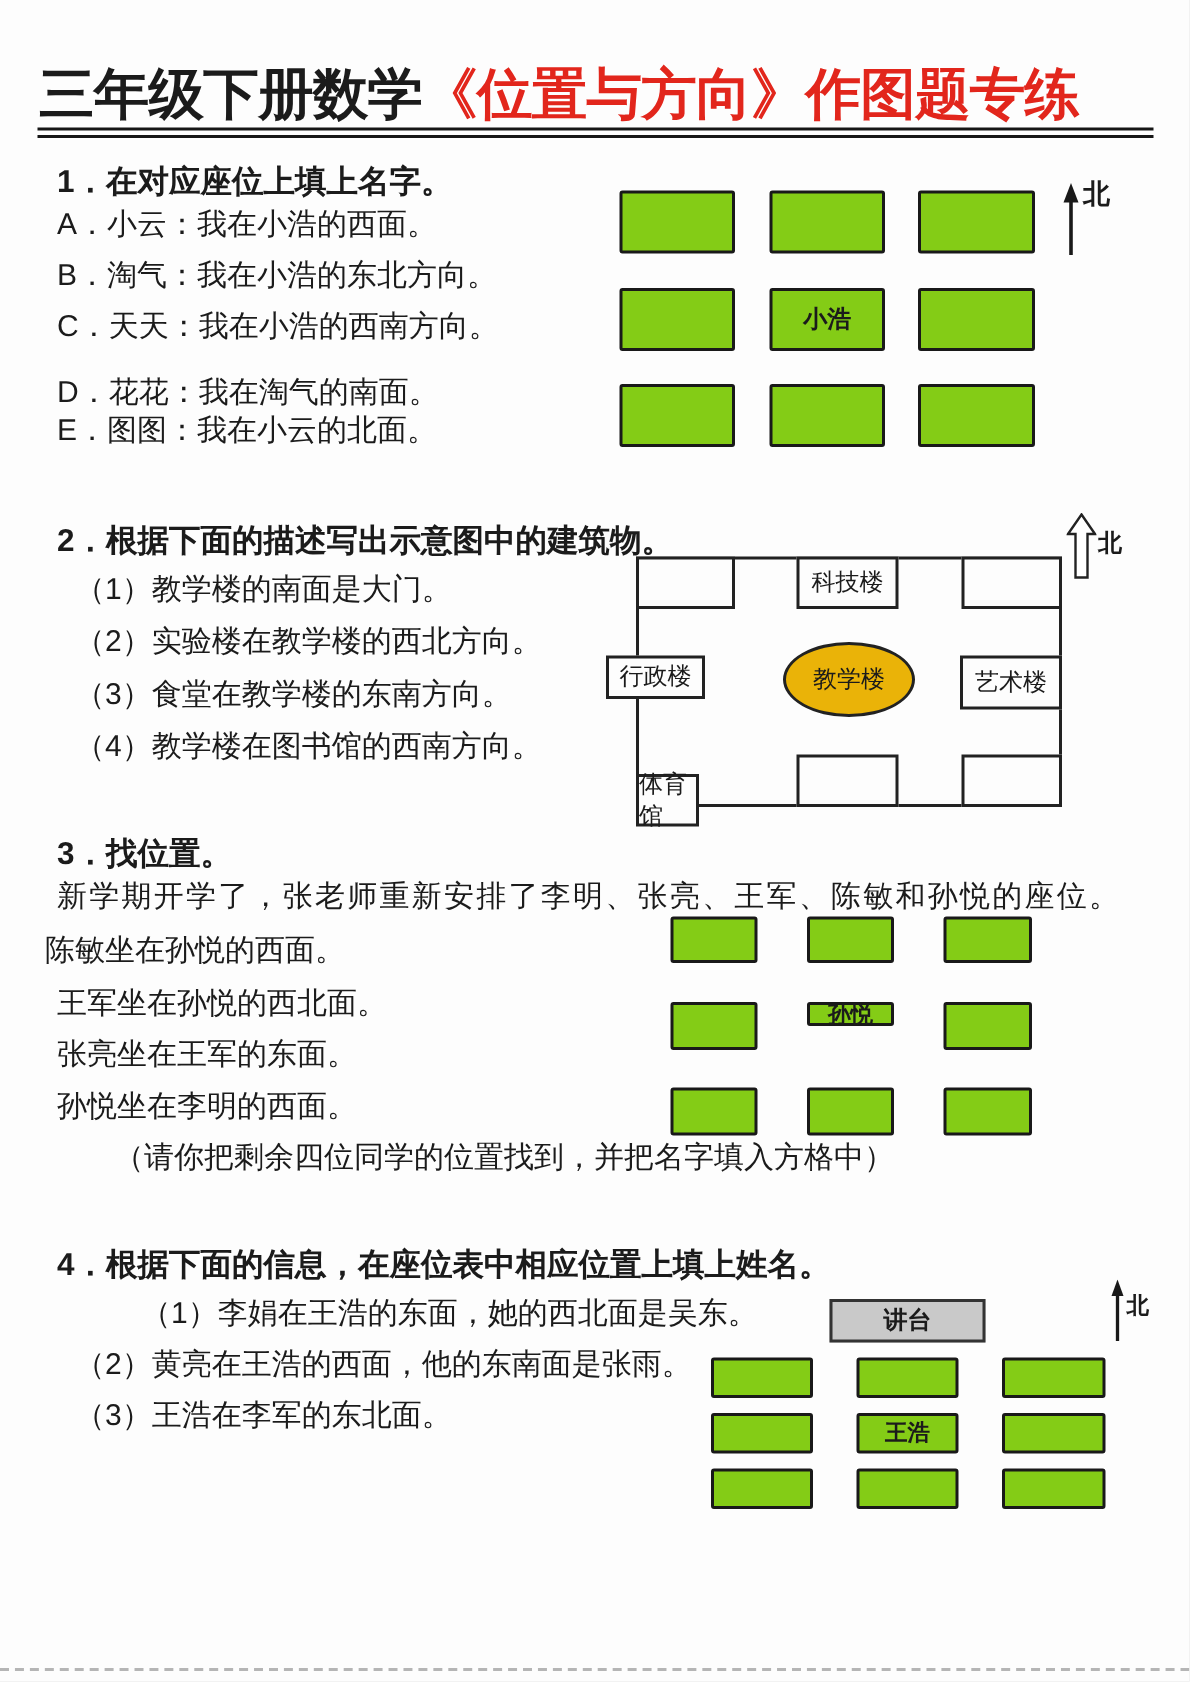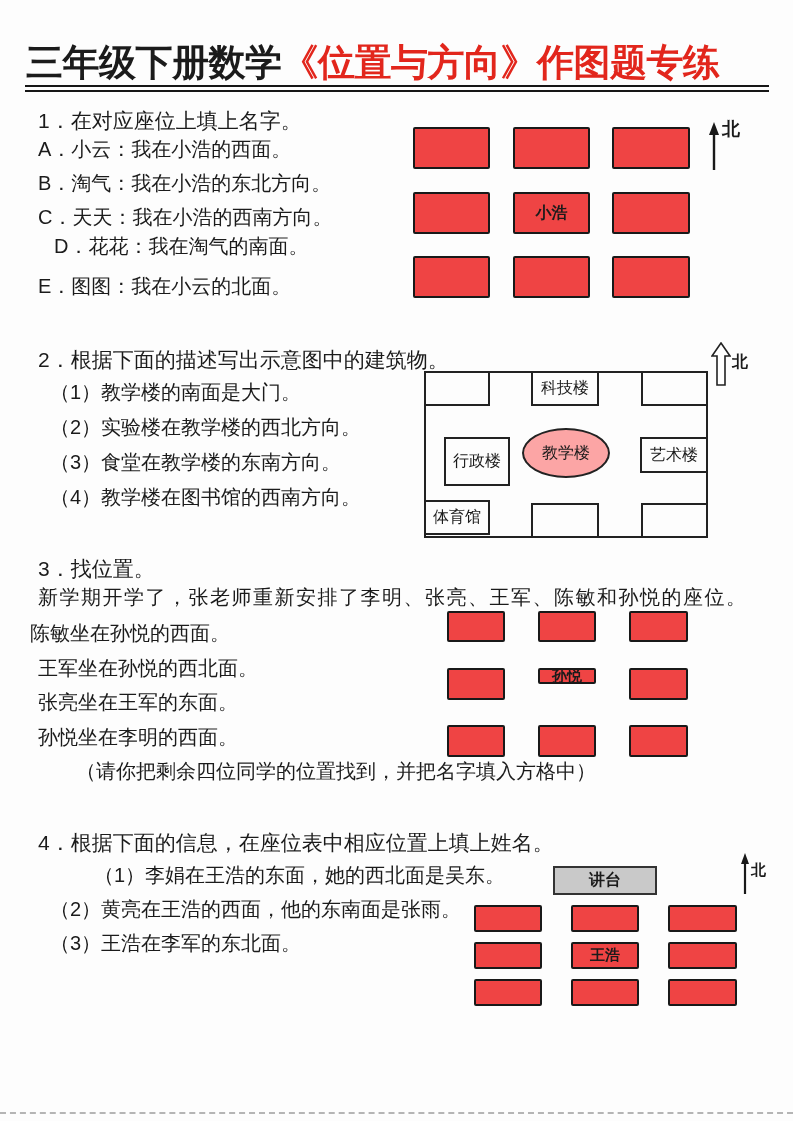--- a/index.html
+++ b/index.html
@@ -14,33 +14,33 @@
     font-family:"Liberation Sans","DejaVu Sans",sans-serif;
   }
   .abs{position:absolute;}
   .nowrap{white-space:nowrap;}
   
   .title{left:26px;top:42px;font-size:37px;font-weight:700;letter-spacing:-0.5px;line-height:1.15;}
   .title .red{color:var(--accent-red);}
   .title-underline{left:25px;top:85px;width:744px;height:3px;
     border-top:2.5px solid #161616;border-bottom:2.5px solid #161616;}
   
-  .h{font-size:21px;font-weight:400;}
+  .h{font-size:21px;font-weight:700;}
   .t{font-size:20px;font-weight:500;}
   
   .seat{box-sizing:border-box;border:2.5px solid #191919;border-radius:2px;
-    display:flex;align-items:center;justify-content:center;background:#ef4444;}
+    display:flex;align-items:center;justify-content:center;background:#84cc16;}
   .seat.thin{border-width:2px;}
   .seat .name{font-size:16px;font-weight:700;}
   .small-name{font-size:15px;font-weight:700;}
   
   .map-outer{box-sizing:border-box;border:2px solid #222;}
   .bldg{box-sizing:border-box;border:2px solid #222;background:#fdfdfd;
     display:flex;align-items:center;justify-content:center;font-size:16px;font-weight:500;}
-  .ellipse{box-sizing:border-box;border:2px solid #222;border-radius:50%;background:#fca5a5;
+  .ellipse{box-sizing:border-box;border:2px solid #222;border-radius:50%;background:#eab308;
     display:flex;align-items:center;justify-content:center;font-size:16px;font-weight:500;font-family:Liberation Serif, serif;}
   
   .podium{box-sizing:border-box;border:2px solid #333;background:var(--podium-gray);
     display:flex;align-items:center;justify-content:center;font-size:16px;font-weight:600;}
   .north{font-weight:700;}
   .bottom-cut{left:0;top:1112px;width:793px;height:0;border-top:2px dashed #b5b5b5;}
 </style>
 </head>
 <body>
 
@@ -48,21 +48,21 @@
 
   <div class="abs title nowrap">
     <span>三年级下册数学</span><span class="red">《位置与方向》作图题专练</span>
   </div>
   <div class="abs title-underline"></div>
 
   <div class="abs h nowrap" style="left:38px;top:107px;">1．在对应座位上填上名字。</div>
   <div class="abs t nowrap" style="left:38px;top:136px;">A．小云：我在小浩的西面。</div>
   <div class="abs t nowrap" style="left:38px;top:204px;">C．天天：我在小浩的西南方向。</div>
   <div class="abs t nowrap" style="left:38px;top:170px;">B．淘气：我在小浩的东北方向。</div>
-  <div class="abs t nowrap" style="left:38px;top:233px;margin-left:16px;">D．花花：我在淘气的南面。</div>
+  <div class="abs t nowrap" style="left:38px;top:248px;">D．花花：我在淘气的南面。</div>
   <div class="abs t nowrap" style="left:38px;top:273px;">E．图图：我在小云的北面。</div>
 
   <div class="abs seat" style="left:413px;top:127px;width:77px;height:42px;"></div>
   <div class="abs seat" style="left:513px;top:127px;width:77px;height:42px;"></div>
   <div class="abs seat" style="left:612px;top:127px;width:78px;height:42px;"></div>
   <div class="abs seat" style="left:413px;top:192px;width:77px;height:42px;"></div>
   <div class="abs seat" style="left:513px;top:192px;width:77px;height:42px;">
     <span class="name">小浩</span>
   </div>
   <div class="abs seat" style="left:612px;top:192px;width:78px;height:42px;"></div>
@@ -81,30 +81,30 @@
   <div class="abs t nowrap" style="left:50px;top:414px;">（2）实验楼在教学楼的西北方向。</div>
   <div class="abs t nowrap" style="left:50px;top:449px;">（3）食堂在教学楼的东南方向。</div>
   <div class="abs t nowrap" style="left:50px;top:484px;">（4）教学楼在图书馆的西南方向。</div>
 
   <div class="abs map-outer" style="left:424px;top:371px;width:284px;height:167px;"></div>
   <div class="abs bldg" style="left:424px;top:371px;width:66px;height:35px;"></div>
   <div class="abs bldg" style="left:531px;top:371px;width:68px;height:35px;">
     <span>科技楼</span>
   </div>
   <div class="abs bldg" style="left:641px;top:371px;width:67px;height:35px;"></div>
-  <div class="abs bldg" style="left:444px;top:437px;width:66px;height:49px;">
+  <div class="abs bldg" style="left:404px;top:437px;width:66px;height:29px;">
     <span>行政楼</span>
   </div>
   <div class="abs ellipse" style="left:522px;top:428px;width:88px;height:50px;">
     <span>教学楼</span>
   </div>
   <div class="abs bldg" style="left:640px;top:437px;width:68px;height:36px;">
     <span>艺术楼</span>
   </div>
-  <div class="abs bldg" style="left:424px;top:500px;width:66px;height:35px;">
+  <div class="abs bldg" style="left:424px;top:516px;width:42px;height:35px;">
     <span>体育馆</span>
   </div>
   <div class="abs bldg" style="left:531px;top:503px;width:68px;height:35px;"></div>
   <div class="abs bldg" style="left:641px;top:503px;width:67px;height:35px;"></div>
 
   <svg class="abs" style="left:711px;top:342px;" width="20" height="44" viewBox="0 0 20 44">
     <path d="M10 1 L19 14 L14 14 L14 43 L6 43 L6 14 L1 14 Z" fill="#ffffff" stroke="#222" stroke-width="1.6"></path>
   </svg>
   <div class="abs north nowrap" style="left:732px;top:352px;font-size:16px;font-weight:600;">北</div>
 

